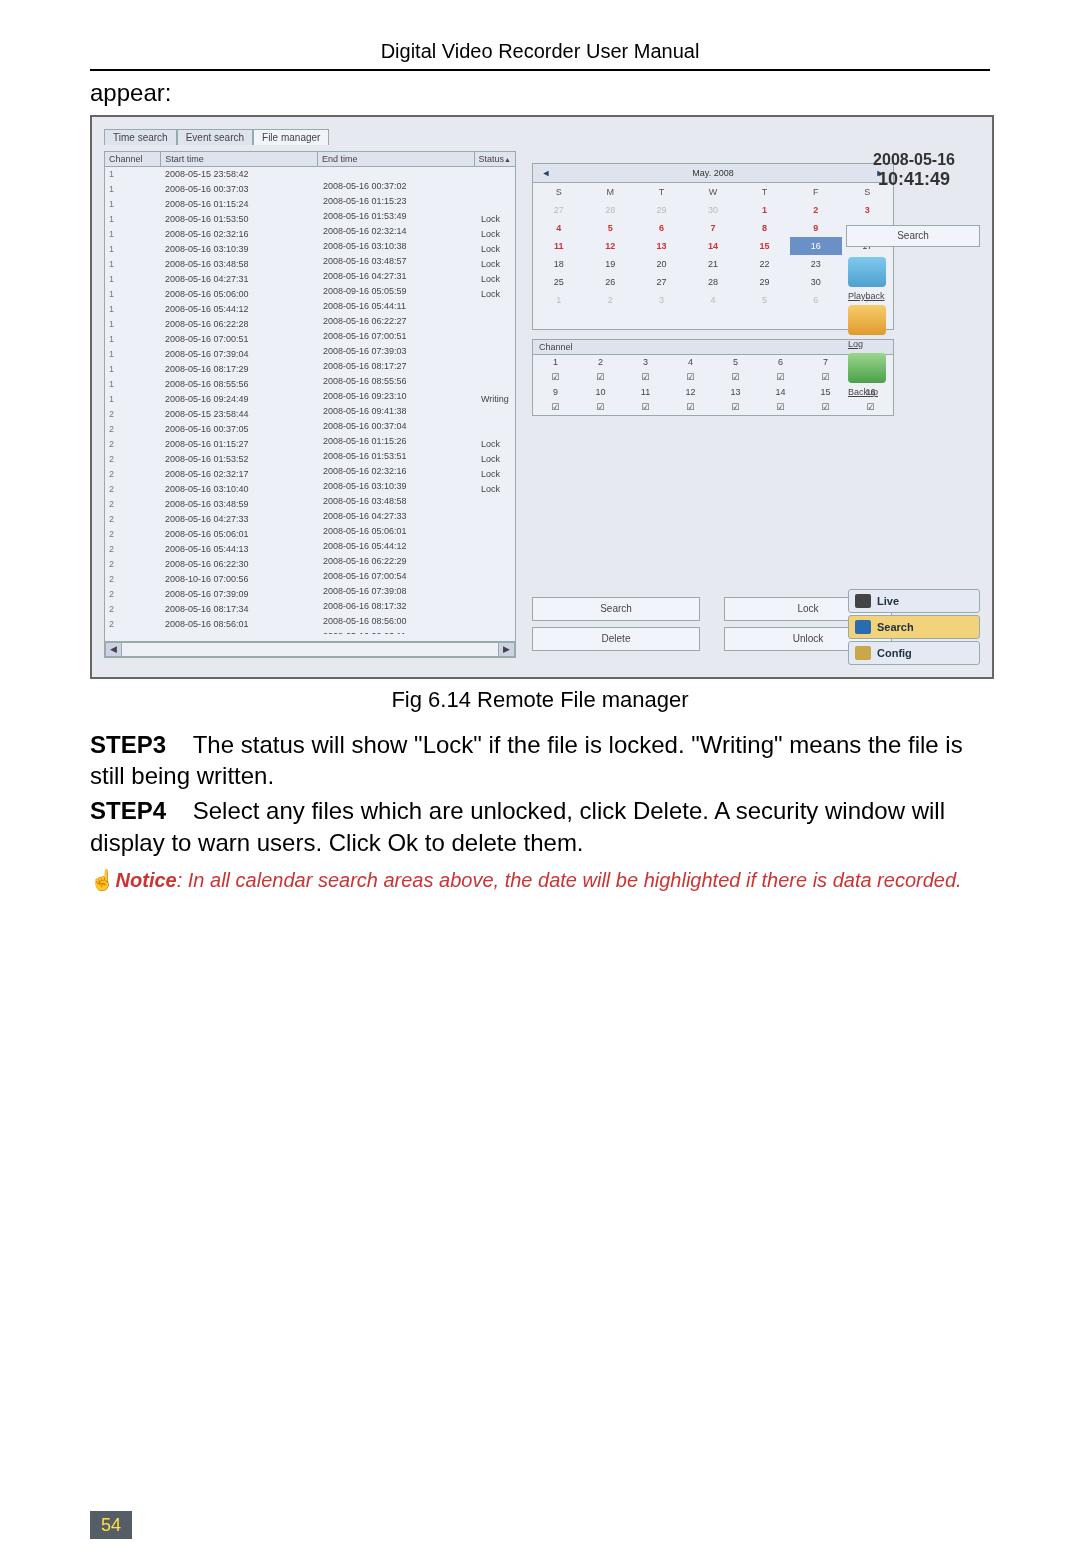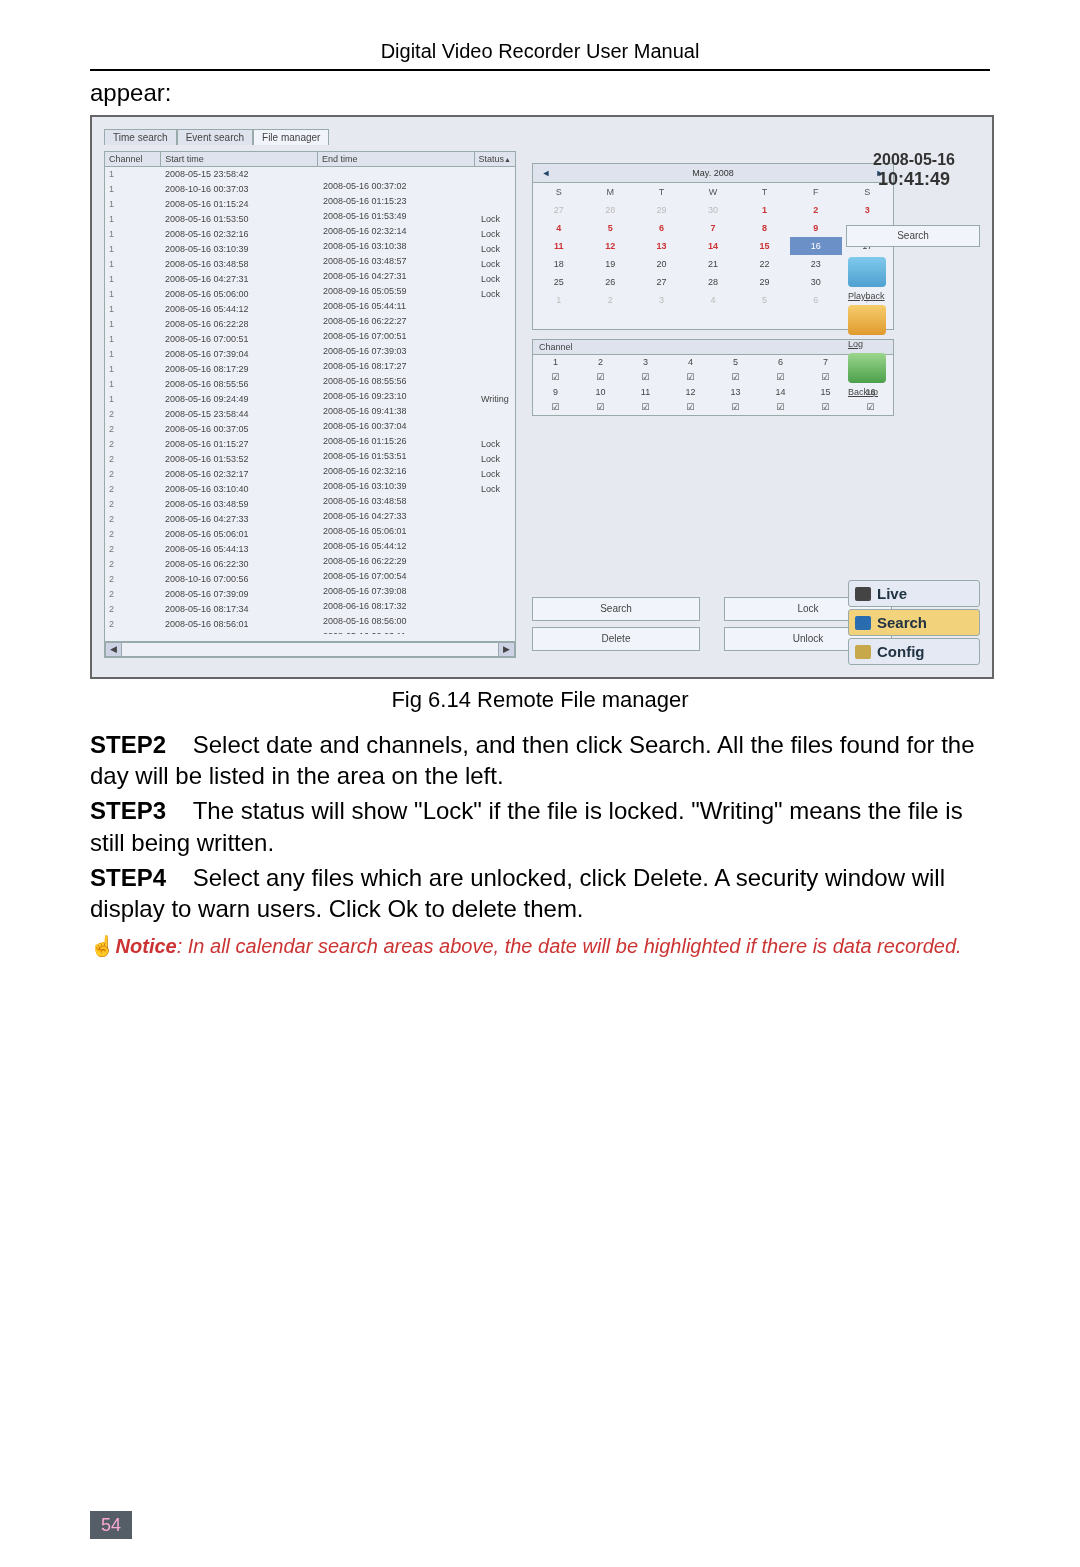--- a/index.html
+++ b/index.html
@@ -53,35 +53,35 @@
   .date-big{font-size:16px;font-weight:bold;color:#333;}
   .time-big{font-size:18px;font-weight:bold;color:#333;}
   .searchbar{position:absolute;top:108px;right:12px;width:132px;height:20px;border:1px solid #9aa;background:#f2f4fb;font-size:10px;text-align:center;line-height:20px;}
   .iconcol{position:absolute;top:140px;right:12px;width:132px;display:flex;flex-direction:column;align-items:flex-start;gap:4px;text-decoration:underline;}
   .iconbox{width:38px;height:30px;border-radius:4px;}
   .i-pb{background:linear-gradient(#7fc9ec,#4fa0d0);}
   .i-log{background:linear-gradient(#f6cd6c,#e09a2e);}
   .i-bk{background:linear-gradient(#9cd68d,#4ca04c);}
   .iconlabel{font-size:9px;color:#444;}
   .right-nav{position:absolute;right:12px;bottom:12px;width:132px;}
-  .navitem{display:flex;align-items:center;gap:6px;font-size:15px;font-weight:bold;color:#234;padding:4px 6px;border:1px solid #9aa;background:#e5e9f4;margin-top:2px;border-radius:3px;}
+  .navitem{display:flex;align-items:center;gap:6px;font-size:11px;font-weight:bold;color:#234;padding:4px 6px;border:1px solid #9aa;background:#e5e9f4;margin-top:2px;border-radius:3px;}
   .navitem.active{background:#f2d27a;}
   .navicon{width:16px;height:14px;border-radius:2px;}
   .ic-live{background:#444;}
   .ic-search{background:#2a6cb0;}
   .ic-config{background:#c7a84a;}
   
   .figcap{text-align:center;font-size:22px;margin:8px 0 16px 0;}
   .body{font-size:24px;line-height:1.3;}
   .body p{margin:0 0 4px 0;}
   .step{font-weight:bold;}
   .notice{font-size:20px;font-style:italic;color:#c33;margin-top:10px;}
   .notice .ntitle{font-weight:bold;font-style:italic;}
   .notice-icon{display:inline-block;width:20px;text-align:center;font-style:normal;color:#000;}
-  .pagenum{position:absolute;left:90px;bottom:28px;width:42px;height:28px;background:#555d66;color:#f9a8d4;text-align:center;line-height:28px;font-size:18px;}
+  .pagenum{position:absolute;left:90px;bottom:28px;width:42px;height:28px;background:#555d66;color:#fde047;text-align:center;line-height:28px;font-size:18px;}
 </style>
 </head>
 <body>
 <div class="page">
 
 <div class="header-title">Digital Video Recorder User Manual</div>
 <hr class="header-rule">
 <div class="appear">appear:</div>
 
 <div class="screenshot">
@@ -104,21 +104,21 @@
     </div>
     <div class="file-body" id="file-body">
           <div class="file-row">
             <div class="fr-ch">1</div>
             <div class="fr-st">2008-05-15 23:58:42</div>
             <div class="fr-et">2008-05-16 00:37:02</div>
             <div class="fr-status"></div>
           </div>
           <div class="file-row">
             <div class="fr-ch">1</div>
-            <div class="fr-st">2008-10-16 00:37:03</div>
+            <div class="fr-st">2008-05-16 00:37:03</div>
             <div class="fr-et">2008-05-16 01:15:23</div>
             <div class="fr-status"></div>
           </div>
           <div class="file-row">
             <div class="fr-ch">1</div>
             <div class="fr-st">2008-05-16 01:15:24</div>
             <div class="fr-et">2008-05-16 01:53:49</div>
             <div class="fr-status"></div>
           </div>
           <div class="file-row">
@@ -434,21 +434,20 @@
     <div class="navitem">
           <span class="navicon ic-config"></span>
           <span>Config</span>
         </div>
   </div>
 </div>
 
 <div class="figcap">Fig 6.14 Remote File manager</div>
 
 <div class="body">
-  <p><span class="step">STEP2</span>&nbsp;&nbsp;&nbsp;&nbsp;<span>Select date and channels, and then click Search. All the files found for the day will be listed in the area on the left.</span></p>
   <p><span class="step">STEP3</span>&nbsp;&nbsp;&nbsp;&nbsp;<span>The status will show "Lock" if the file is locked. "Writing" means the file is still being written.</span></p>
   <p><span class="step">STEP4</span>&nbsp;&nbsp;&nbsp;&nbsp;<span>Select any files which are unlocked, click Delete. A security window will display to warn users. Click Ok to delete them.</span></p>
 </div>
 
 <div class="notice">
   <span class="notice-icon">☝</span>
   <span class="ntitle">Notice</span><span>: In all calendar search areas above, the date will be highlighted if there is data recorded.</span>
 </div>
 
 <div class="pagenum">54</div>

